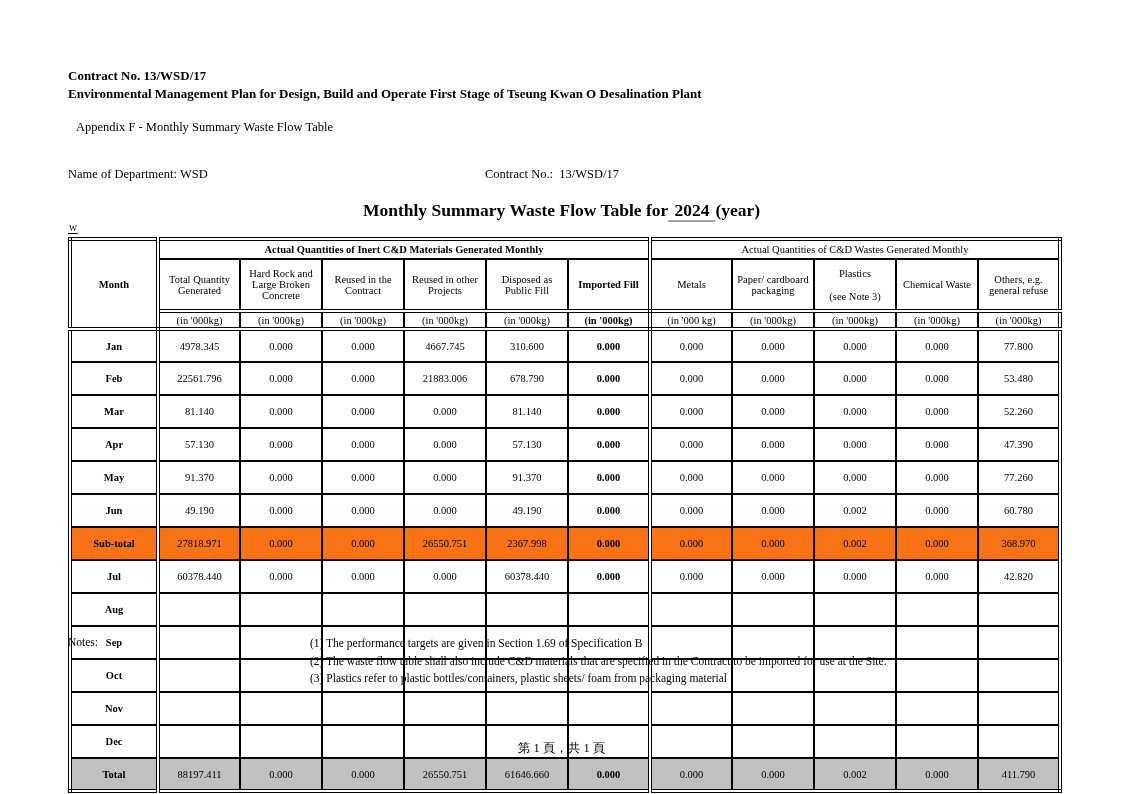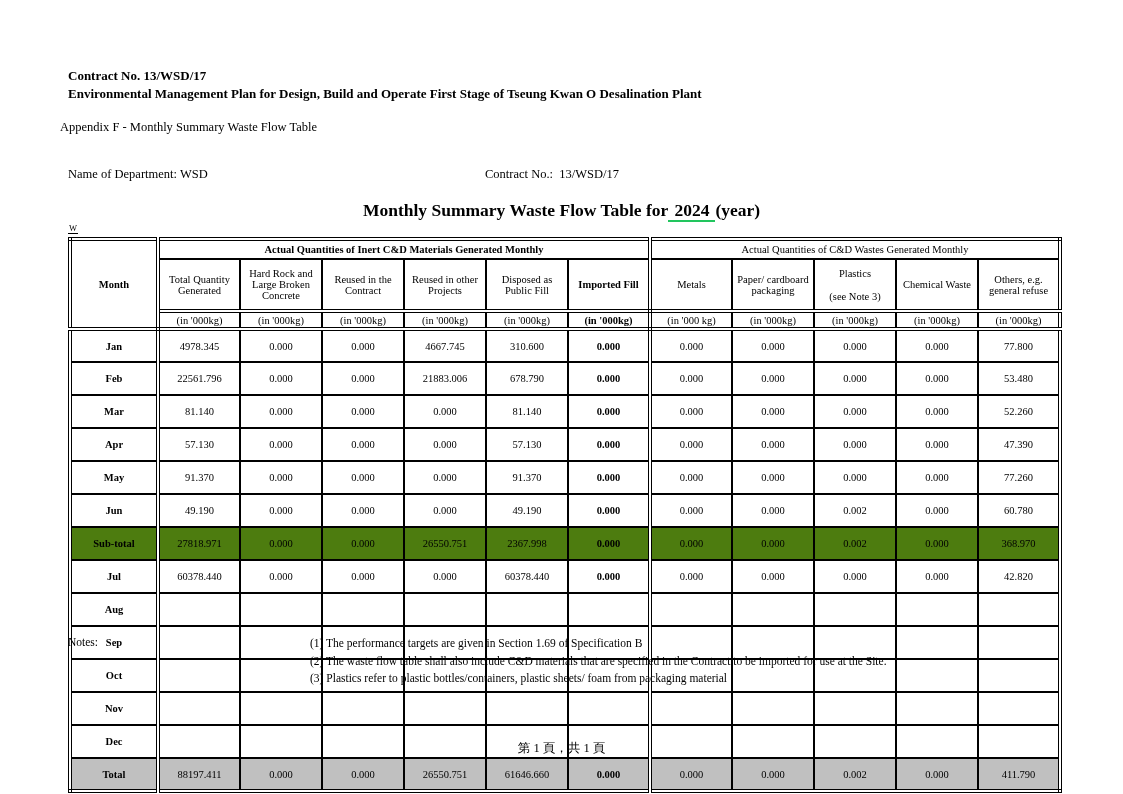--- a/index.html
+++ b/index.html
@@ -8,28 +8,28 @@
     position: relative;
     width: 1123px;
     height: 794px;
     background: #ffffff;
     color: #000000;
     font-family: "Liberation Serif", "DejaVu Serif", serif;
     overflow: hidden;
   }
   .hdr1 { position: absolute; left: 68px; top: 68px; font-size: 13px; font-weight: bold; }
   .hdr2 { position: absolute; left: 68px; top: 86px; font-size: 13px; font-weight: bold; }
-  .appendix { position: absolute; left: 60px; top: 120px; font-size: 12.5px; }
+  .appendix { position: absolute; left: 76px; top: 120px; font-size: 12.5px; }
   .dept-row { position: absolute; left: 68px; top: 167px; width: 990px; font-size: 12.5px; }
   .dept-row .contract-no { position: absolute; left: 417px; top: 0; white-space: pre; }
   .doc-title {
     position: absolute; left: 0; top: 200px; width: 1123px;
     text-align: center; font-size: 17.5px; font-weight: bold;
   }
-  .doc-title .year { border-bottom: 2px solid #22c55e; padding: 0 6px; }
+  .doc-title .year { border-bottom: 2px solid #a3a3a3; padding: 0 6px; }
   .w-mark {
     position: absolute; left: 68px; top: 223px;
     font-size: 8.5px; border-bottom: 1px solid #000; padding: 0 1px;
   }
   table.waste-table {
     position: absolute; left: 68px; top: 237px;
     border-collapse: collapse; table-layout: fixed;
     border: 4px double #000000;
     font-size: 10.5px;
   }
@@ -222,21 +222,21 @@
           <td>0.000</td>
           <td>0.000</td>
           <td>49.190</td>
           <td class="dbl-r">0.000</td>
           <td>0.000</td>
           <td>0.000</td>
           <td>0.002</td>
           <td>0.000</td>
           <td>60.780</td>
         </tr>
-        <tr style="background: #4d7c0f;">
+        <tr style="background: #f97316;">
           <td class="dbl-r">Sub-total</td>
           <td>27818.971</td>
           <td>0.000</td>
           <td>0.000</td>
           <td>26550.751</td>
           <td>2367.998</td>
           <td class="dbl-r">0.000</td>
           <td>0.000</td>
           <td>0.000</td>
           <td>0.002</td>

